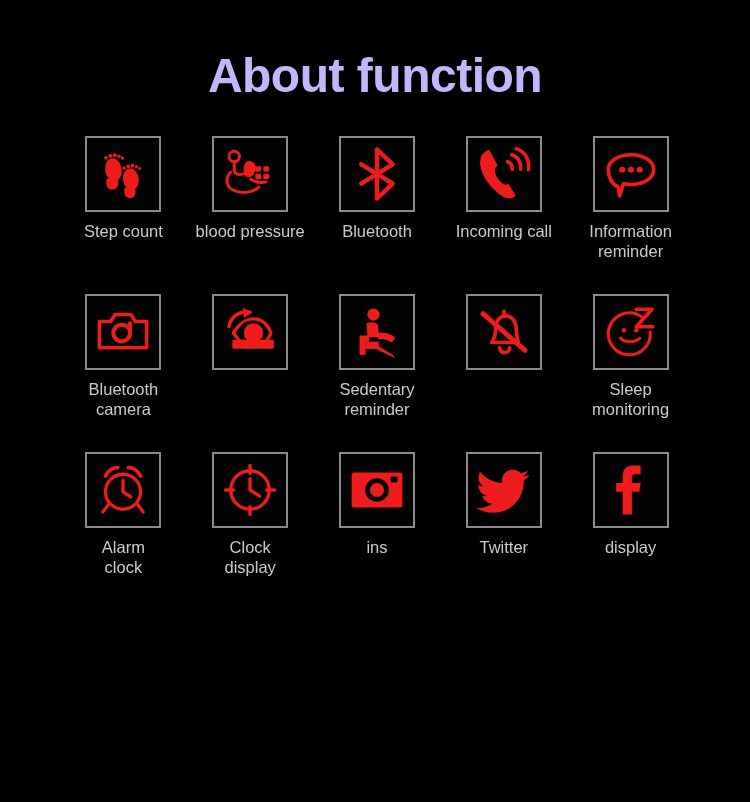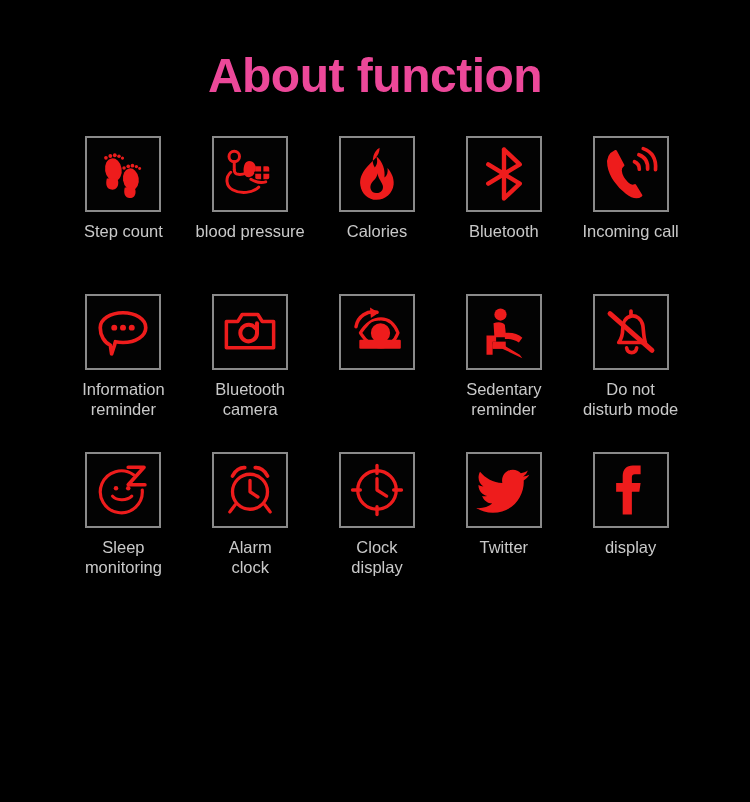--- a/index.html
+++ b/index.html
@@ -15,21 +15,21 @@
   body {
     font-family: "Liberation Sans", sans-serif;
     color: #c9c9c9;
     position: relative;
   }
 
   #page-title {
     text-align: center;
     font-size: 48px;
     font-weight: bold;
-    color: #ec4899;
+    color: #c4b5fd;
     letter-spacing: -0.5px;
     margin-top: 52px;
     line-height: 1;
     user-select: none;
   }
 
   #feature-grid {
     margin-top: 36px;
     padding: 0 56px 0 60px;
     display: grid;
@@ -112,33 +112,20 @@
       <path d="M38 23 H52 a2 2 0 0 1 2 2 V36 a2 2 0 0 1 -2 2 H40 a2 2 0 0 1 -2 -2 Z" fill="#ee1c1c" stroke="none"></path>
       <path d="M46 23 V38" stroke="#030303" stroke-width="2.6"></path>
       <path d="M38 30.5 H54" stroke="#030303" stroke-width="2.6"></path>
       <path d="M33 38 C38 41 45 42.5 50 41"></path>
     </svg>
       </div>
       <div class="feature-label">blood pressure</div>
     </div>
     <div class="feature-cell">
       <div class="icon-box">
-    <svg viewBox="0 0 64 64" fill="#ee1c1c">
-      <path d="M35 2 C35 12 27.5 16 21 23.5 C14 31.5 12 38 13 45 C14.4 54.5 22 61.5 31.5 61.5
-               C41.5 61.5 50 54 51 44 C51.8 36 48 29.5 44 25 C44.8 30 43.5 34 40.5 36
-               C41.5 28 39 18 31 11.5 C33 17 32.5 21 29.5 24.5 C27 21 26.5 16 28 11
-               C30 5.5 33 3 35 2 Z"></path>
-      <path d="M32.5 31 C32 37.5 27 39 25 44 C23.3 48.2 25.5 53.5 31 53.8
-               C36.5 54.1 39.8 49.6 38.6 45 C37.6 41 33.8 38 32.5 31 Z" fill="#030303"></path>
-    </svg>
-      </div>
-      <div class="feature-label">Calories</div>
-    </div>
-    <div class="feature-cell">
-      <div class="icon-box">
     <svg viewBox="0 0 64 64" fill="none" stroke="#ee1c1c" stroke-width="5" stroke-linecap="round" stroke-linejoin="round">
       <path d="M32 4 V60 L50 43 L14 21 M14 43 L50 21 L32 4"></path>
     </svg>
       </div>
       <div class="feature-label">Bluetooth</div>
     </div>
     <div class="feature-cell">
       <div class="icon-box">
     <svg viewBox="0 0 64 64" fill="none" stroke="#ee1c1c" stroke-linecap="round">
       <path d="M14.5 6 C9 8.5 5 14 6.5 22.5 C8.5 34 17 46 27 53.5 C33.5 58.5 39.5 59.5 43.5 56.5
@@ -204,22 +191,20 @@
     <div class="feature-cell">
       <div class="icon-box">
     <svg viewBox="0 0 64 64" fill="none" stroke="#ee1c1c" stroke-width="4.2" stroke-linecap="round" stroke-linejoin="round">
       <path d="M18 44 C21 39.5 22.5 35 22.5 29 C22.5 21 26 15 32 13.8
                C38 12.6 44 17 45.5 24.5 C46.5 30 46 37 48.5 44 Z"></path>
       <path d="M27 50 C27.5 53.5 29.5 55.5 32.8 55.5 C36 55.5 38 53.5 38.5 50"></path>
       <path d="M32 13.5 V8"></path>
       <path d="M8 11 L56 53" stroke-width="5.6"></path>
     </svg>
       </div>
-      <div class="feature-label">Do not
-disturb mode</div>
     </div>
     <div class="feature-cell">
       <div class="icon-box">
     <svg viewBox="0 0 64 64" fill="none" stroke="#ee1c1c" stroke-width="3.6" stroke-linecap="round" stroke-linejoin="round">
       <path d="M44 14.5 A24 24 0 1 0 54 32"></path>
       <path d="M38 6 H56 L38 26 H57" stroke-width="4.2"></path>
       <circle cx="24" cy="30" r="2.6" fill="#ee1c1c" stroke="none"></circle>
       <circle cx="38" cy="30" r="2.6" fill="#ee1c1c" stroke="none"></circle>
       <path d="M20 39 C24 44 36 45 42 39"></path>
     </svg>
@@ -247,20 +232,31 @@
       <circle cx="32" cy="32" r="22"></circle>
       <path d="M32 19 V32 L43 39"></path>
       <path d="M32 4 V13"></path>
           <path d="M32 51 V60"></path>
       <path d="M4 32 H13"></path>
           <path d="M51 32 H60"></path>
     </svg>
       </div>
       <div class="feature-label">Clock
 display</div>
+    </div>
+    <div class="feature-cell">
+      <div class="icon-box">
+    <svg viewBox="0 0 64 64" fill="#ee1c1c">
+      <rect x="3" y="12" width="58" height="40" rx="3"></rect>
+      <circle cx="32" cy="32" r="13.5" fill="#030303"></circle>
+      <circle cx="32" cy="32" r="8" fill="#ee1c1c"></circle>
+      <rect x="47.5" y="16.5" width="8" height="7" rx="1.6" fill="#030303"></rect>
+    </svg>
+      </div>
+      <div class="feature-label">ins</div>
     </div>
     <div class="feature-cell">
       <div class="icon-box">
     <svg viewBox="0 0 64 64" fill="#ee1c1c">
       <path d="M61 14.5 C58.7 15.6 56.3 16.3 53.8 16.6 C56.4 15 58.3 12.6 59.2 9.7
                C56.8 11.2 54.1 12.2 51.3 12.8 C49 10.3 45.8 8.8 42.2 8.8
                C35.4 8.8 29.8 14.4 29.8 21.3 C29.8 22.3 29.9 23.2 30.1 24.1
                C19.8 23.6 10.7 18.6 4.6 11.1 C3.5 13 2.9 15.2 2.9 17.6
                C2.9 21.9 5.1 25.7 8.4 27.9 C6.4 27.8 4.5 27.3 2.8 26.4 L2.8 26.6
                C2.8 32.6 7.1 37.6 12.7 38.8 C11.7 39 10.6 39.2 9.4 39.2

